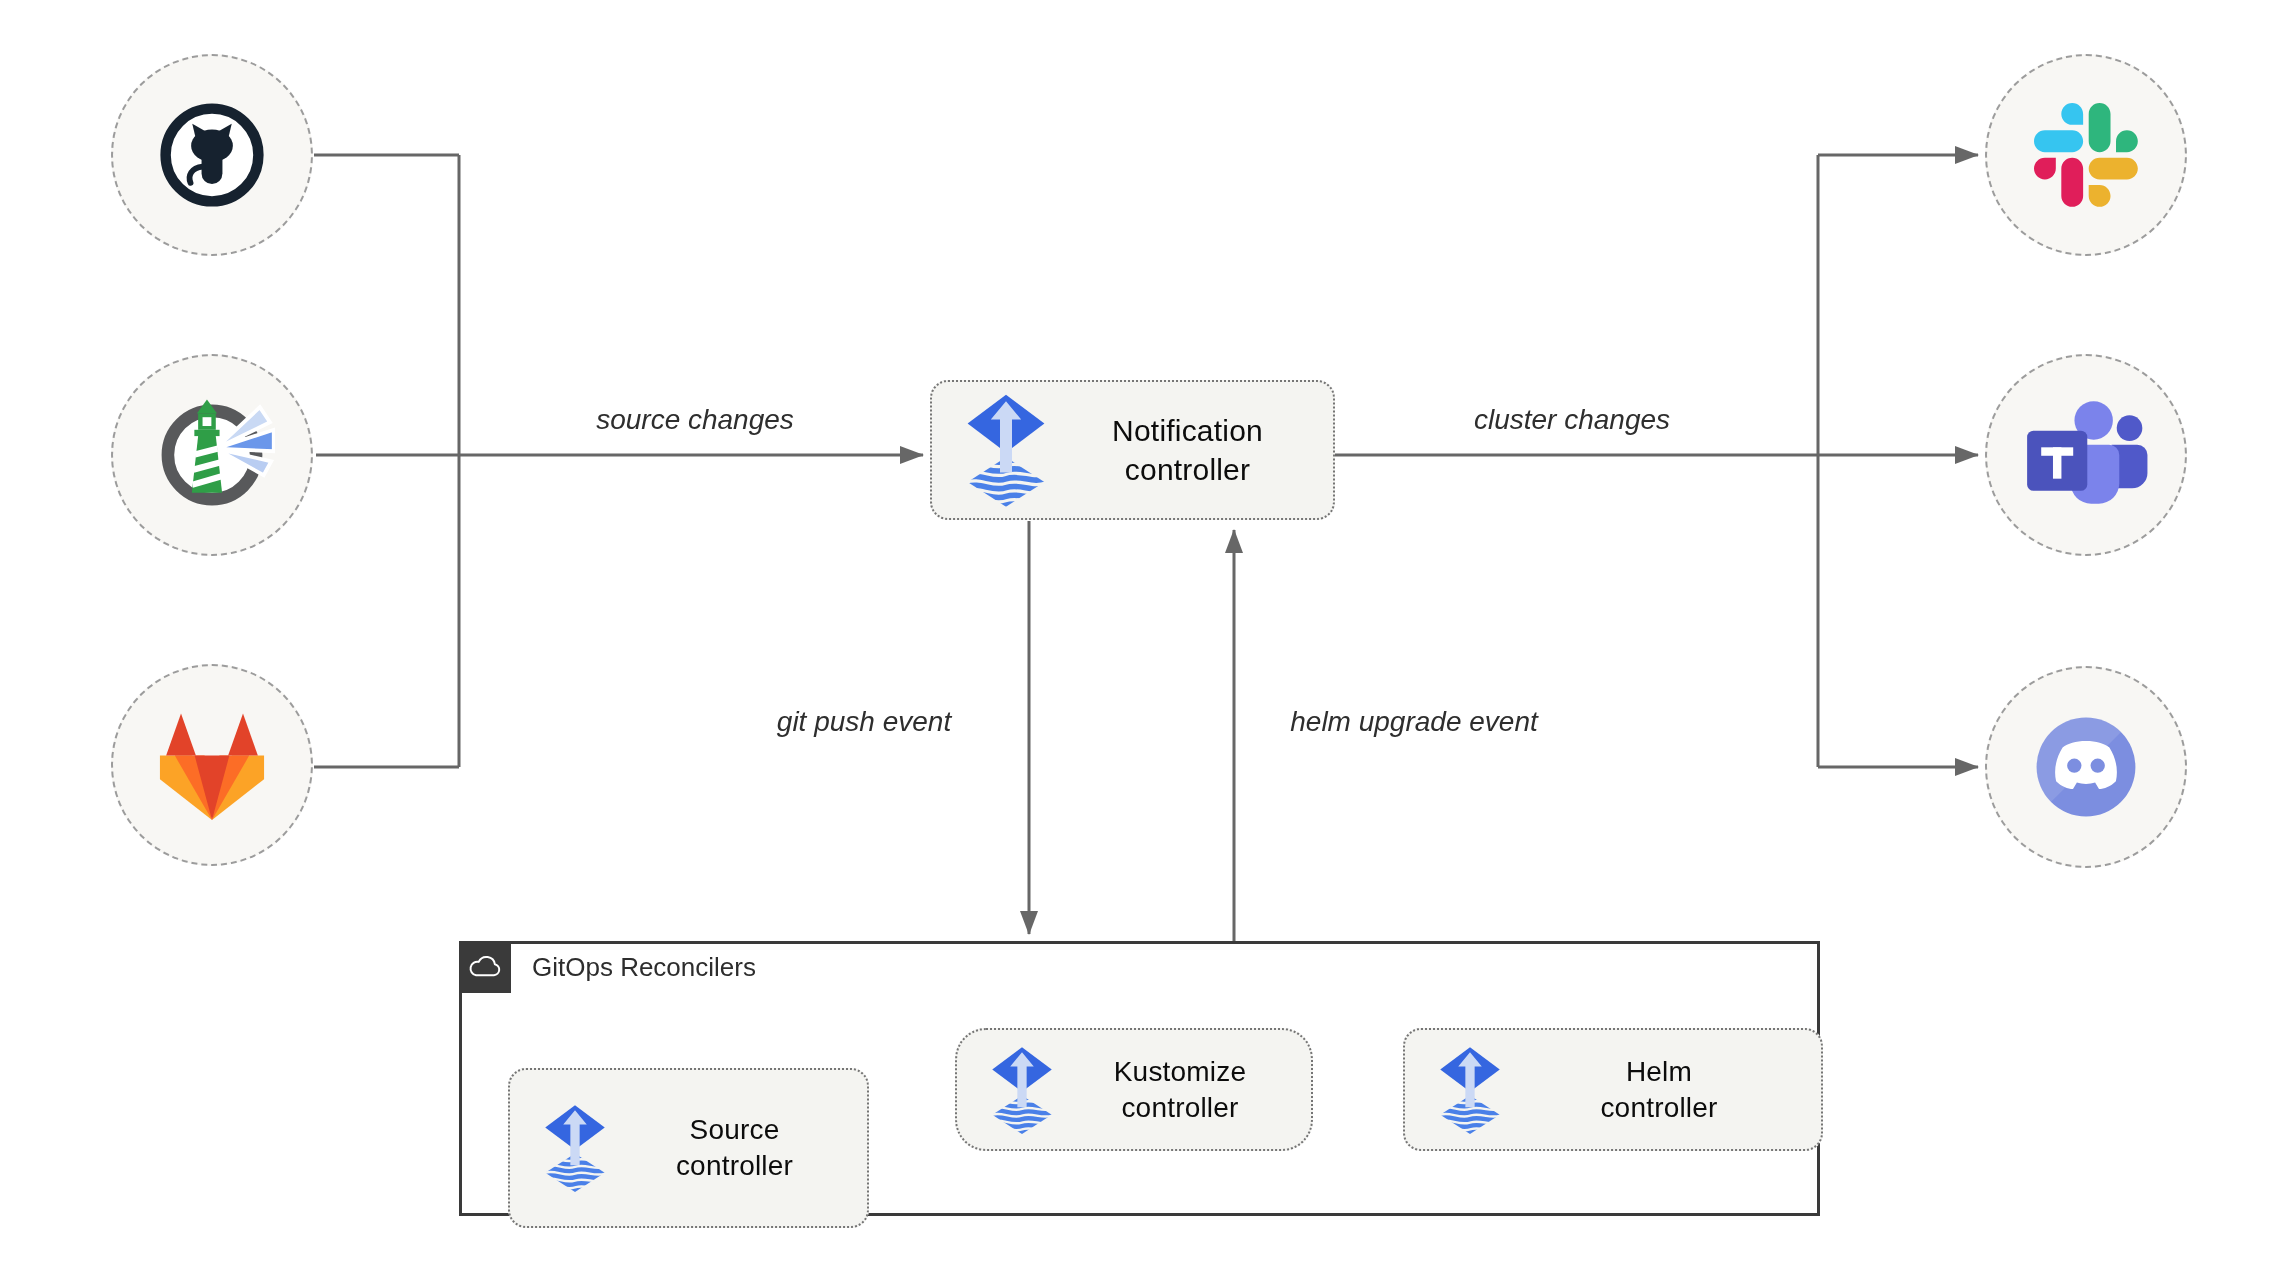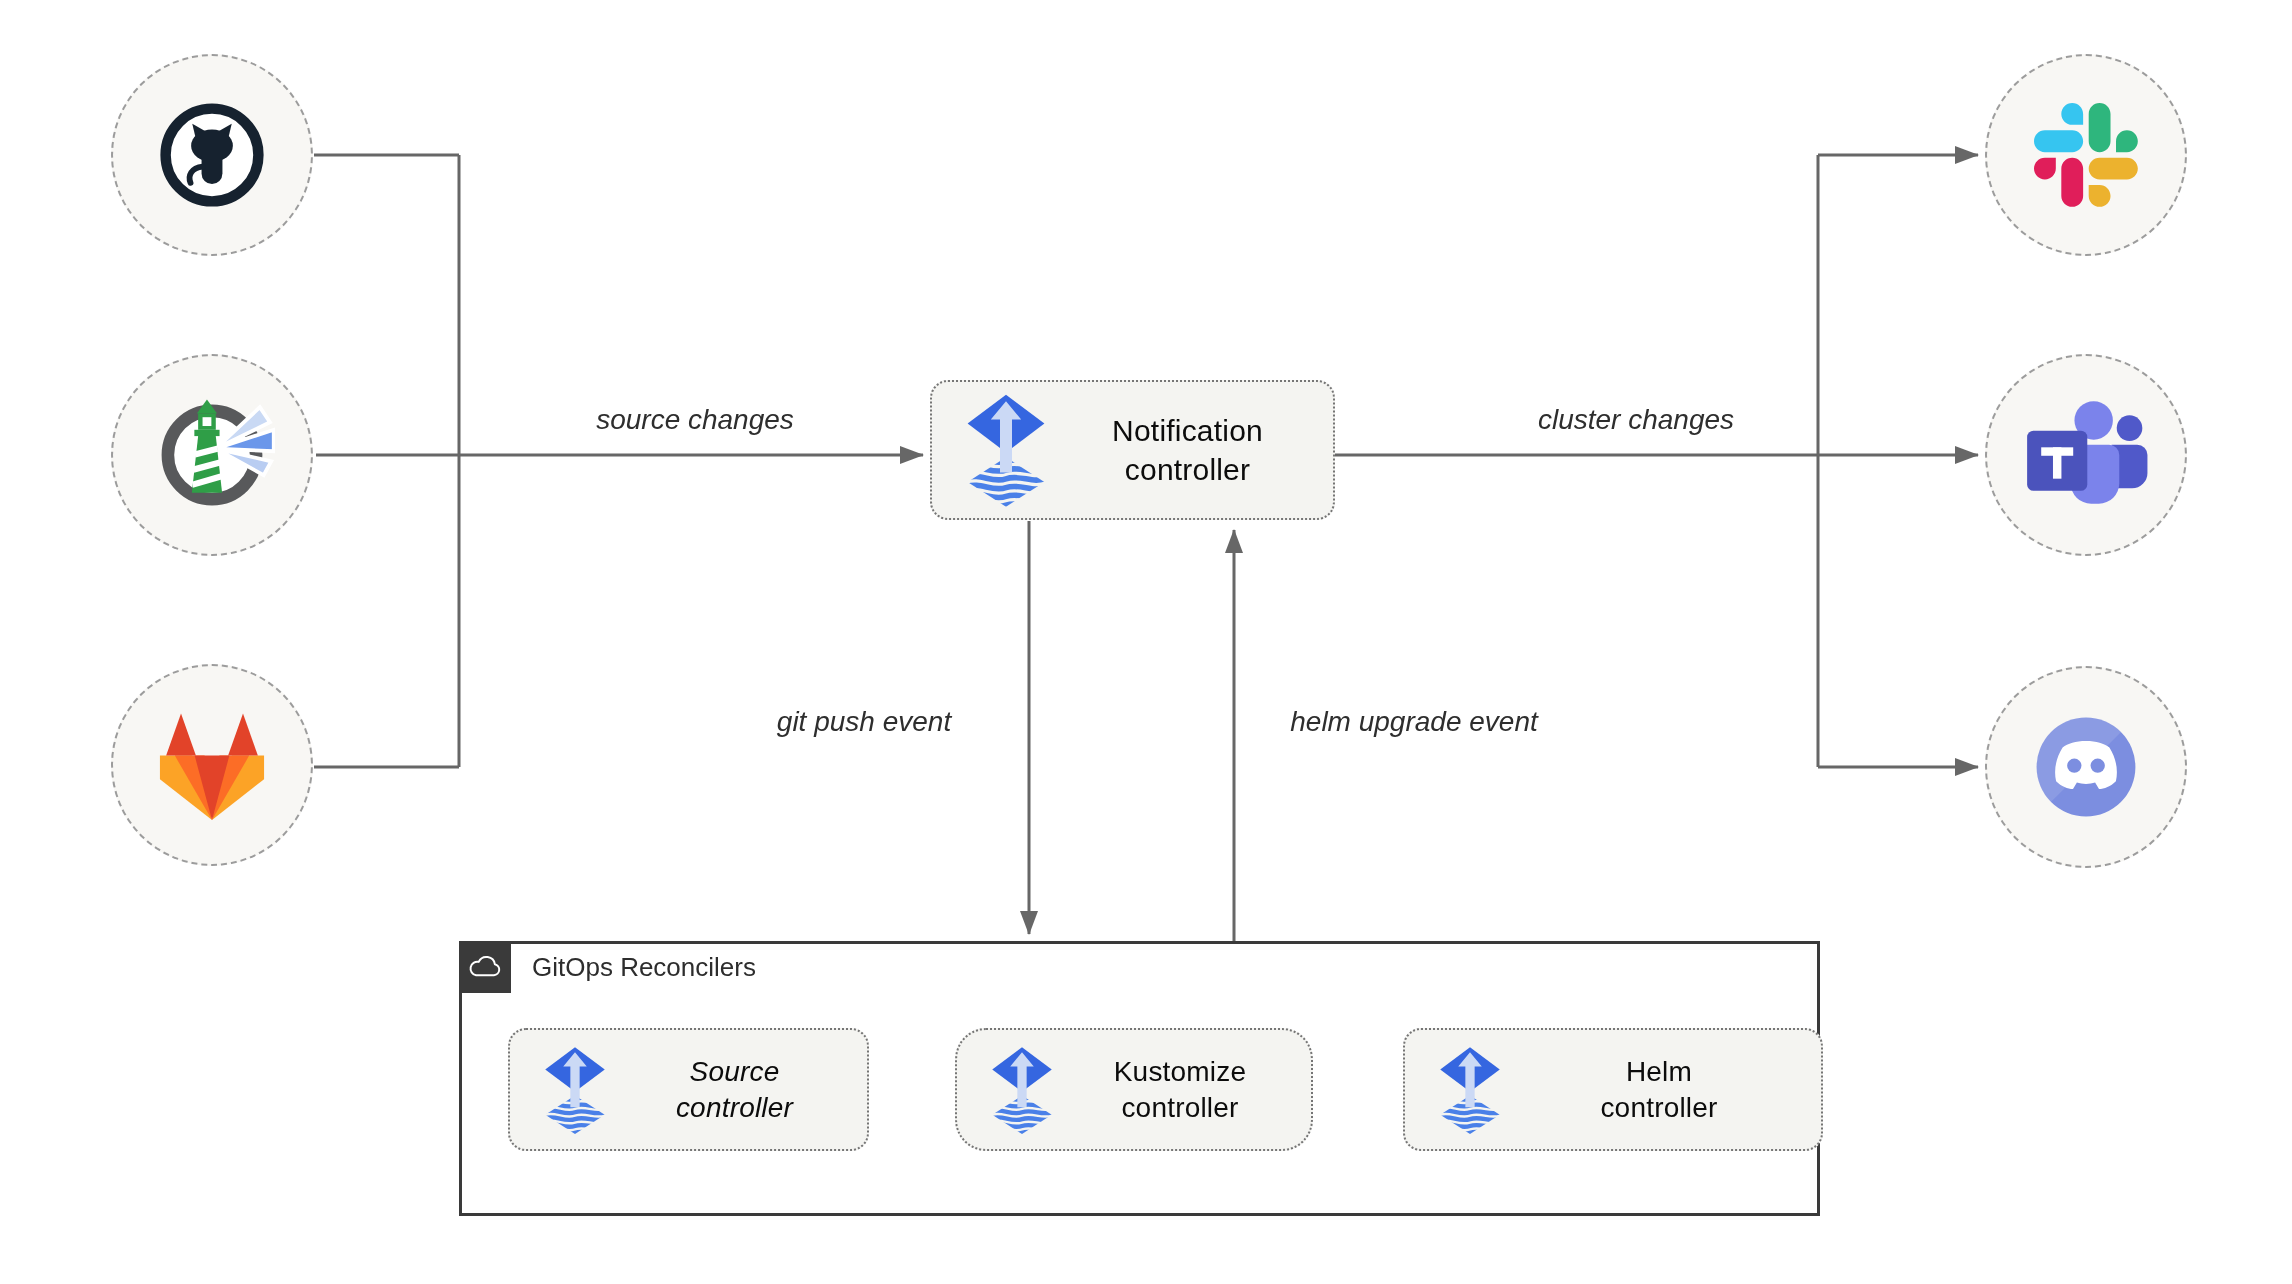--- a/index.html
+++ b/index.html
@@ -11,21 +11,21 @@
   .endpoint{position:absolute;width:202px;height:202px;border-radius:50%;
     border:2.5px dashed #9c9c9c;background:#f8f7f4;box-sizing:border-box;
     display:flex;align-items:center;justify-content:center;}
 
   .node{position:absolute;box-sizing:border-box;border:2.5px dotted #757575;
     border-radius:18px;background:#f4f4f1;display:flex;align-items:center;
     padding-left:34px;padding-right:4px;}
   .node .label{flex:1;text-align:center;font-size:29px;line-height:38px;
     color:#0c0c0c;letter-spacing:.2px;}
   .node-notification{left:930px;top:380px;width:405px;height:140px;}
-  .node-source{left:508px;top:1028px;width:361px;height:123px;font-style:italic;}
+  .node-source{left:508px;top:1068px;width:361px;height:160px;}
   .node-kustomize{left:955px;top:1028px;width:358px;height:123px;border-radius:31px;}
   .node-helm{left:1403px;top:1028px;width:420px;height:123px;}
   .node-notification .label{font-size:30px;line-height:39px;max-width:240px;margin:0 auto;}
   .node-sm .label{font-size:28px;line-height:36px;max-width:170px;margin:0 auto;}
 
   .flux-lg{width:80px;height:114px;flex:0 0 auto;}
   .flux-sm{width:62px;height:88px;flex:0 0 auto;}
 
   .group-box{position:absolute;left:459px;top:941px;width:1361px;height:275px;
     border:3px solid #3a3a3a;background:#ffffff;box-sizing:border-box;}
@@ -189,21 +189,21 @@
 </div>
 
 <div class="node node-notification">
   <svg class="flux-lg">
       <use href="#flux-icon"></use>
     </svg>
   <div class="label">Notification controller</div>
 </div>
 
 <div class="edge-label" style="left:695px;top:420px;">source changes</div>
-<div class="edge-label" style="left:1636px;top:420px;">cluster changes</div>
+<div class="edge-label" style="left:1572px;top:420px;">cluster changes</div>
 <div class="edge-label" style="left:864px;top:722px;">git push event</div>
 <div class="edge-label" style="left:1414px;top:722px;">helm upgrade event</div>
 
 <div class="group-box">
   <div class="group-header">
     <svg>
         <use href="#cloud-icon"></use>
       </svg>
   </div>
   <div class="group-title">GitOps Reconcilers</div>

